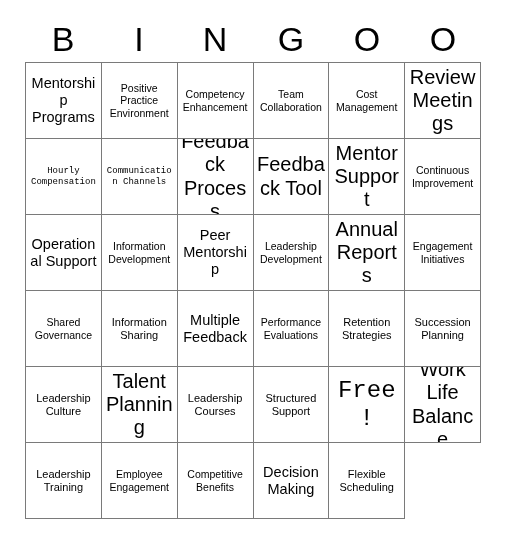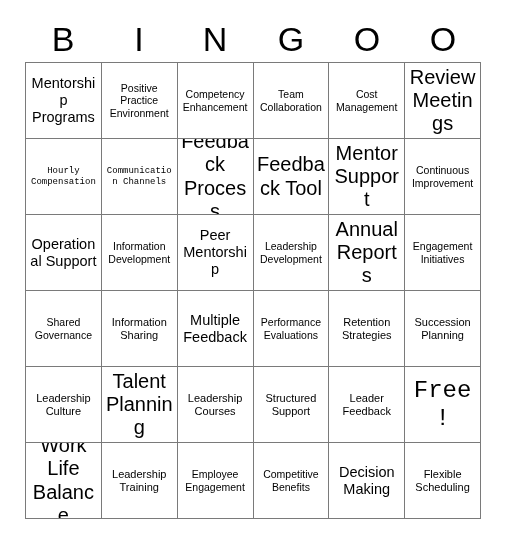--- a/index.html
+++ b/index.html
@@ -173,23 +173,20 @@
       </div>
       <div class="cell fs-xl">
         <span class="txt">Talent Planning</span>
       </div>
       <div class="cell fs-m">
         <span class="txt">Leadership Courses</span>
       </div>
       <div class="cell fs-m">
         <span class="txt">Structured Support</span>
       </div>
-      <div class="cell fs-m">
-        <span class="txt">Leader Feedback</span>
-      </div>
       <div class="cell fs-xxl">
         <span class="txt">Free!</span>
       </div>
       <div class="cell fs-xl">
         <span class="txt">Work Life Balance</span>
       </div>
       <div class="cell fs-m">
         <span class="txt">Leadership Training</span>
       </div>
       <div class="cell fs-s">

